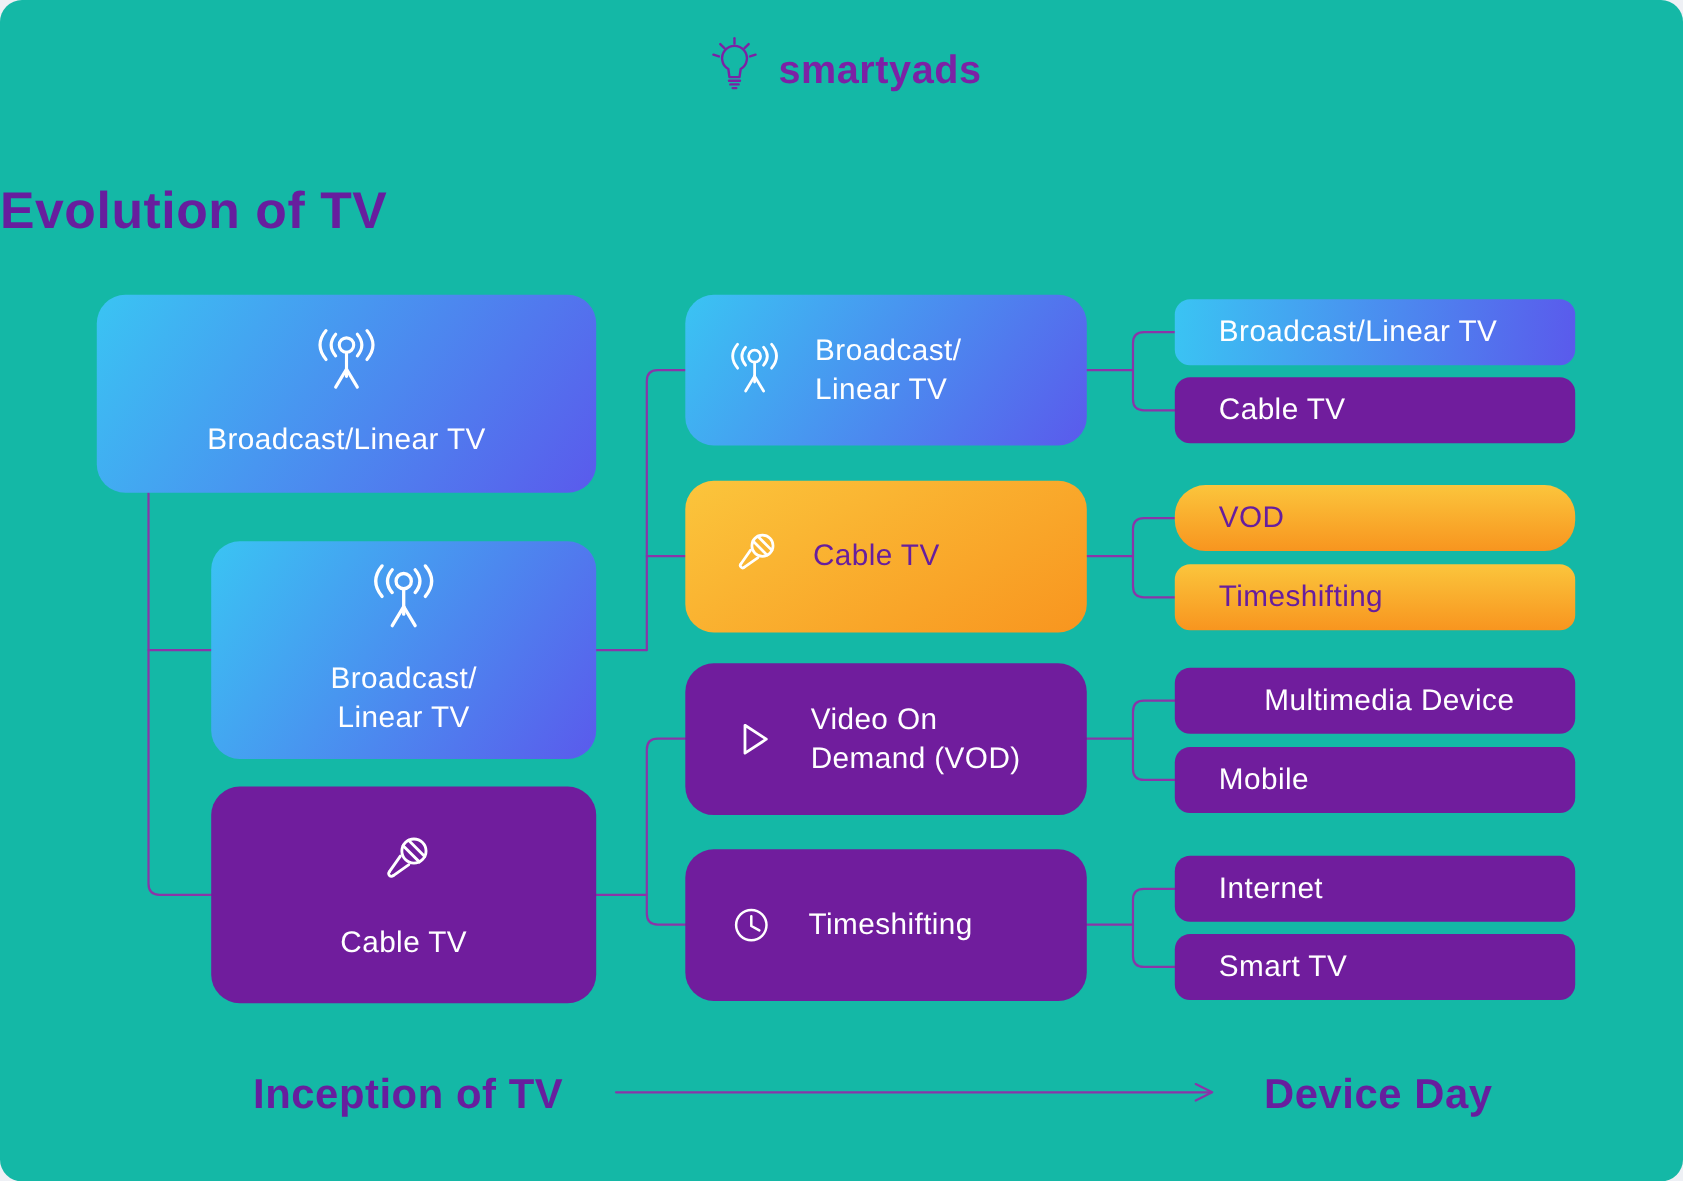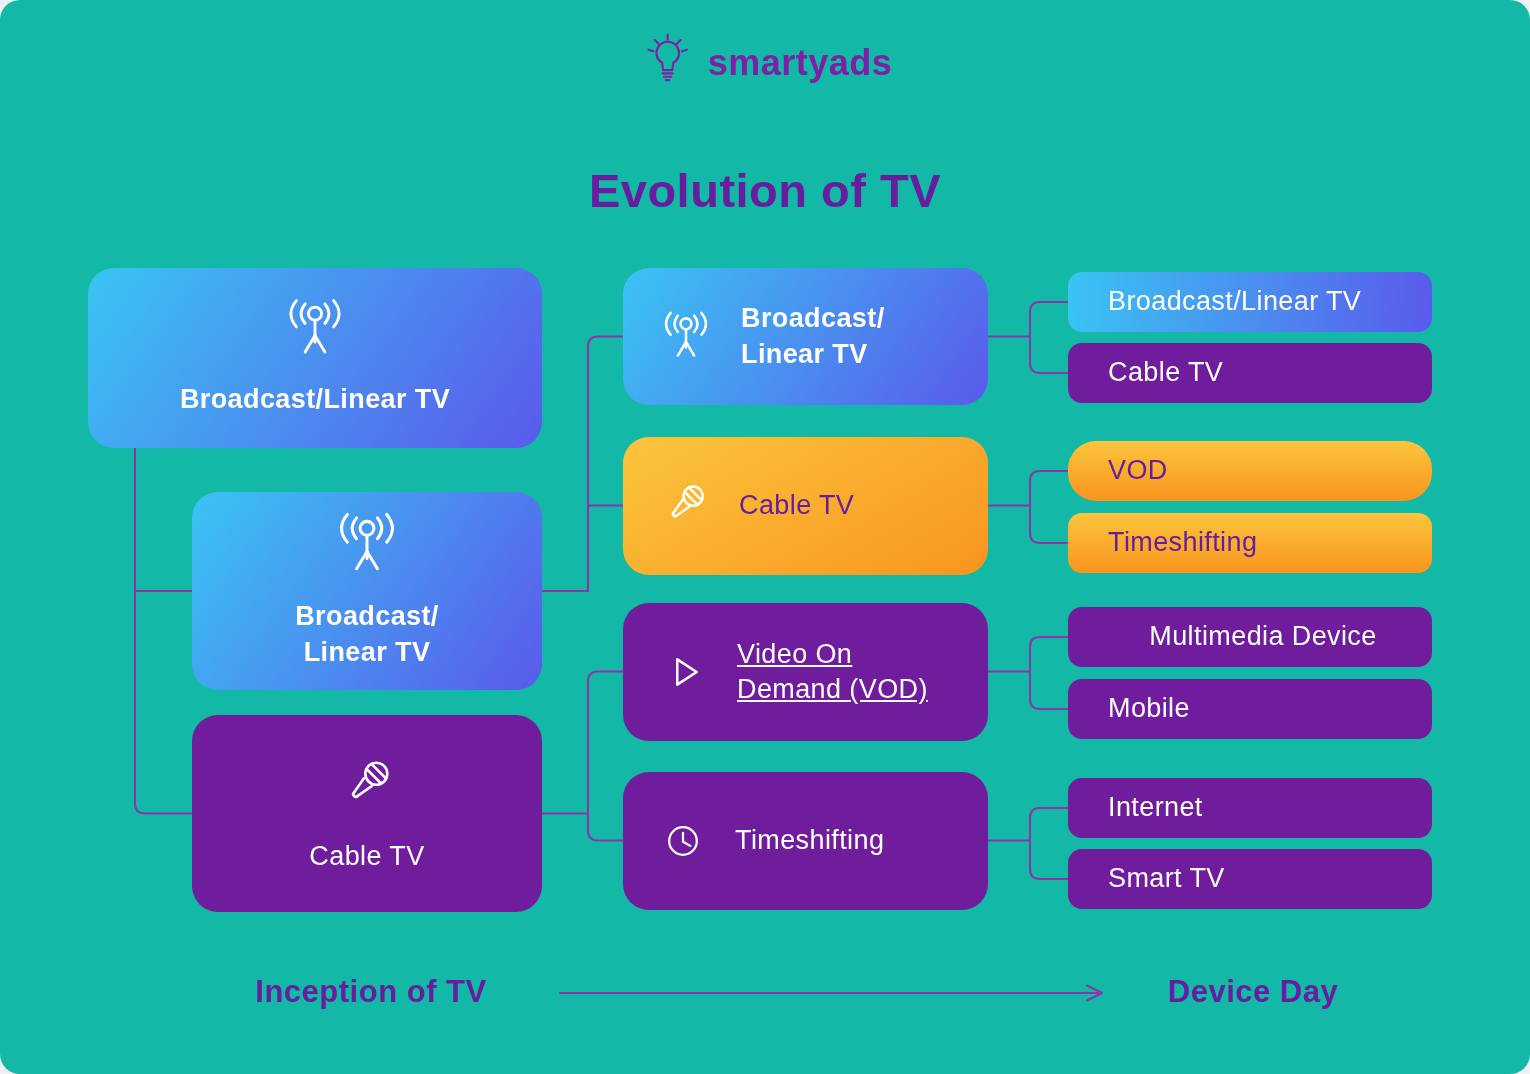--- a/index.html
+++ b/index.html
@@ -28,21 +28,20 @@
   .logo{
     position:absolute;top:32px;left:50%;transform:translateX(-50%);
     display:flex;align-items:center;gap:10px;
   }
   .logo-text{
     font-size:36px;font-weight:bold;color:var(--logo_purple);
     letter-spacing:.5px;
   }
   .title{
     position:absolute;top:163px;left:0;width:100%;
-    text-align:center;
     font-size:47px;font-weight:bold;color:var(--accent_text);
     letter-spacing:.5px;
   }
   .connectors{position:absolute;left:0;top:0;pointer-events:none;}
   .connectors path{fill:none;stroke:var(--connector);stroke-width:2;stroke-linecap:round;stroke-linejoin:round;}
   .box{position:absolute;color:#ffffff;}
   .big{
     display:flex;flex-direction:column;align-items:center;justify-content:center;
     gap:22px;border-radius:26px;
   }
@@ -51,30 +50,30 @@
     padding-left:34px;padding-right:16px;border-radius:26px;
   }
   .small{
     display:flex;align-items:center;
     padding-left:40px;padding-right:14px;border-radius:14px;
   }
   .label, .small-label{
     font-size:27px;letter-spacing:.4px;line-height:1.3;white-space:pre-line;
   }
   .big .label{text-align:center;}
-  .v-blue{background:linear-gradient(125deg,var(--blue_grad_start) 0%,var(--blue_grad_end) 100%);font-weight:bold;}
+  .v-blue{background:linear-gradient(125deg,var(--blue_grad_start) 0%,var(--blue_grad_end) 100%);}
   .v-blue-h{background:linear-gradient(95deg,var(--blue_grad_start) 0%,var(--blue_grad_end) 100%);}
   .v-purple{background:var(--purple_box);}
   .v-orange{background:linear-gradient(150deg,var(--orange_grad_start) 0%,var(--orange_grad_end) 100%);}
   .v-orange-h{background:linear-gradient(180deg,var(--orange_grad_start) 0%,var(--orange_grad_end) 100%);}
   .small.v-orange-h .small-label{color:var(--accent_text);}
   .mid.v-orange .label{color:var(--accent_text);}
   .icon{flex:0 0 auto;}
   .timeline-label{
-    position:absolute;font-size:31px;font-weight:bold;
+    position:absolute;font-size:38px;font-weight:bold;
     color:var(--accent_text);letter-spacing:.5px;text-align:center;
   }
 </style>
 </head>
 <body>
 
 <div class="canvas">
 
   <div class="logo">
     <svg class="icon" width="60" height="62" viewBox="0 0 72 72">
@@ -191,21 +190,21 @@
         <path d="M19.6,12.5 L40.4,12.5"></path>
         <path d="M19.6,19.5 L40.4,19.5"></path>
         <path d="M24.5,28 L27.5,45"></path>
         <path d="M35.5,28 L32.5,45"></path>
         <path d="M27.5,45 a2.5,2.5 0 0 0 5,0"></path>
       </g>
     </svg>
     <div class="label">Cable TV</div>
   </div>
 
-  <div class="box mid v-purple" style="left:623px;top:603px;width:365px;height:138px;text-decoration:underline;">
+  <div class="box mid v-purple" style="left:623px;top:603px;width:365px;height:138px;">
     <svg class="icon" width="54" height="54" viewBox="0 0 64 64">
       <g fill="none" stroke="#fff" stroke-width="3" stroke-linecap="round" stroke-linejoin="round">
         <path d="M24,17 L47,32 L24,47 Z"></path>
       </g>
     </svg>
     <div class="label">Video On
 Demand (VOD)</div>
   </div>
 
   <div class="box mid v-purple" style="left:623px;top:772px;width:365px;height:138px;">

